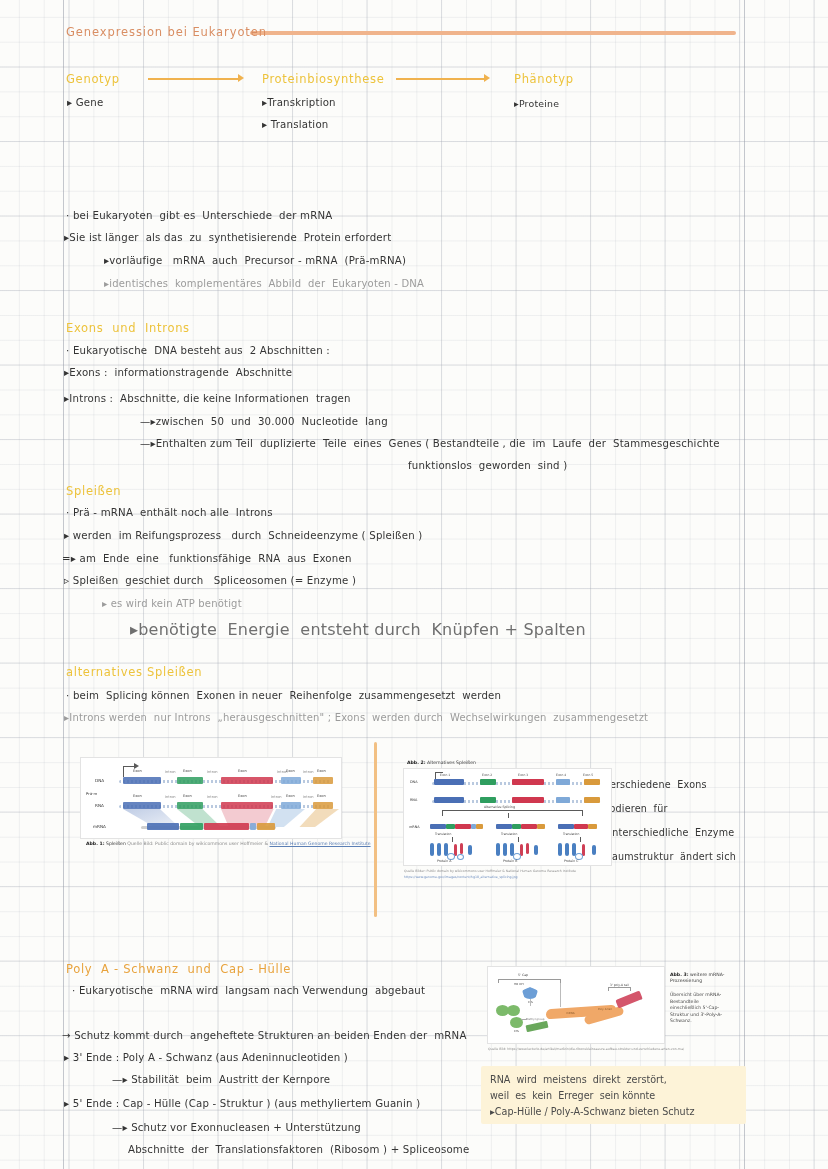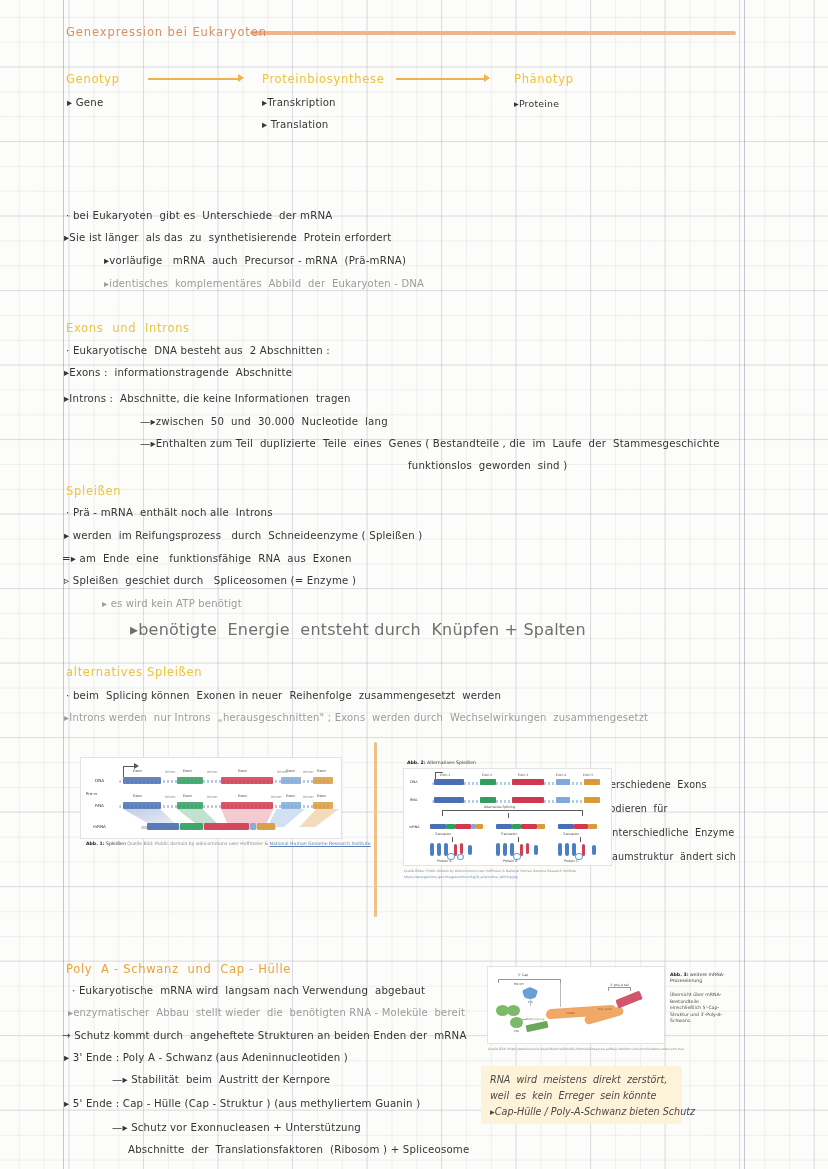--- a/index.html
+++ b/index.html
@@ -324,21 +324,20 @@
   <div class="fig-src" style="left:404px;top:875px;color:#6f8fc0;">https://www.genome.gov/images/content/hg18_alternative_splicing.jpg</div>
 
   <div class="hw ink" style="left:604px;top:779px;font-size:9.6px;">verschiedene  Exons</div>
   <div class="hw ink" style="left:604px;top:803px;font-size:9.6px;">codieren  für</div>
   <div class="hw ink" style="left:606px;top:827px;font-size:9.6px;">unterschiedliche  Enzyme</div>
   <div class="hw ink" style="left:602px;top:851px;font-size:9.6px;"><span>·</span><span>Raumstruktur  ändert sich</span></div>
 
   <div class="hw head-or" style="left:66px;top:962px;">Poly  A - Schwanz  und  Cap - Hülle</div>
 
   <div class="hw ink" style="left:72px;top:985px;"><span>·</span> <span>Eukaryotische  mRNA wird  langsam nach Verwendung  abgebaut</span></div>
-  <div class="hw ink-soft" style="left:68px;top:1007px;"><span>▸</span><span>enzymatischer  Abbau  stellt wieder  die  benötigten RNA - Moleküle  bereit</span></div>
   <div class="hw ink" style="left:62px;top:1030px;"><span>→</span> <span>Schutz kommt durch  angeheftete Strukturen an beiden Enden der  mRNA</span></div>
   <div class="hw ink" style="left:64px;top:1052px;"><span>▸</span> <span>3' Ende : Poly A - Schwanz (aus Adeninnucleotiden )</span></div>
   <div class="hw ink" style="left:112px;top:1074px;"><span>—▸</span> <span>Stabilität  beim  Austritt der Kernpore</span></div>
   <div class="hw ink" style="left:64px;top:1098px;"><span>▸</span> <span>5' Ende : Cap - Hülle (Cap - Struktur ) (aus methyliertem Guanin )</span></div>
   <div class="hw ink" style="left:112px;top:1122px;"><span>—▸</span> <span>Schutz vor Exonnucleasen + Unterstützung</span></div>
   <div class="hw ink" style="left:128px;top:1144px;"><span>Abschnitte  der  Translationsfaktoren  (Ribosom ) + Spliceosome</span></div>
 
   <div class="fig" style="left:487px;top:966px;width:178px;height:78px;">
 
     <div class="hline" style="left:10px;top:12px;width:62px;background:#9a9a9a;"></div>
@@ -373,19 +372,19 @@
 
     <div class="vline" style="left:42px;top:32px;height:7px;background:#bbb;"></div>
     <div class="vline" style="left:72px;top:16px;height:24px;background:#bbb;"></div>
   </div>
   <div class="fig-cap" style="left:670px;top:972px;white-space:normal;width:58px;line-height:6px;">
     <b>Abb. 3:</b> <span>weitere mRNA-Prozessierung</span>
   </div>
   <div class="fig-cap" style="left:670px;top:992px;white-space:normal;width:58px;line-height:6.5px;color:#4a4a4a;">Übersicht über mRNA-Bestandteile einschließlich 5'-Cap-Struktur und 3'-Poly-A-Schwanz.</div>
   <div class="fig-src" style="left:488px;top:1047px;">Quelle Bild: https://www.lecturio.de/artikel/medizin/die-ribonukleinsaeure-aufbau-struktur-und-verschiedene-arten-von-rna/</div>
 
-  <div class="note-box" style="left:481px;top:1066px;width:201px;height:58px;font-style:italic;">
+  <div class="note-box" style="left:481px;top:1066px;width:265px;height:58px;">
     <div class="note-line">RNA  wird  meistens  direkt  zerstört,</div>
     <div class="note-line">weil  es  kein  Erreger  sein könnte</div>
     <div class="note-line">▸Cap-Hülle / Poly-A-Schwanz bieten Schutz</div>
   </div>
 
 </div>
 
 </body></html>

